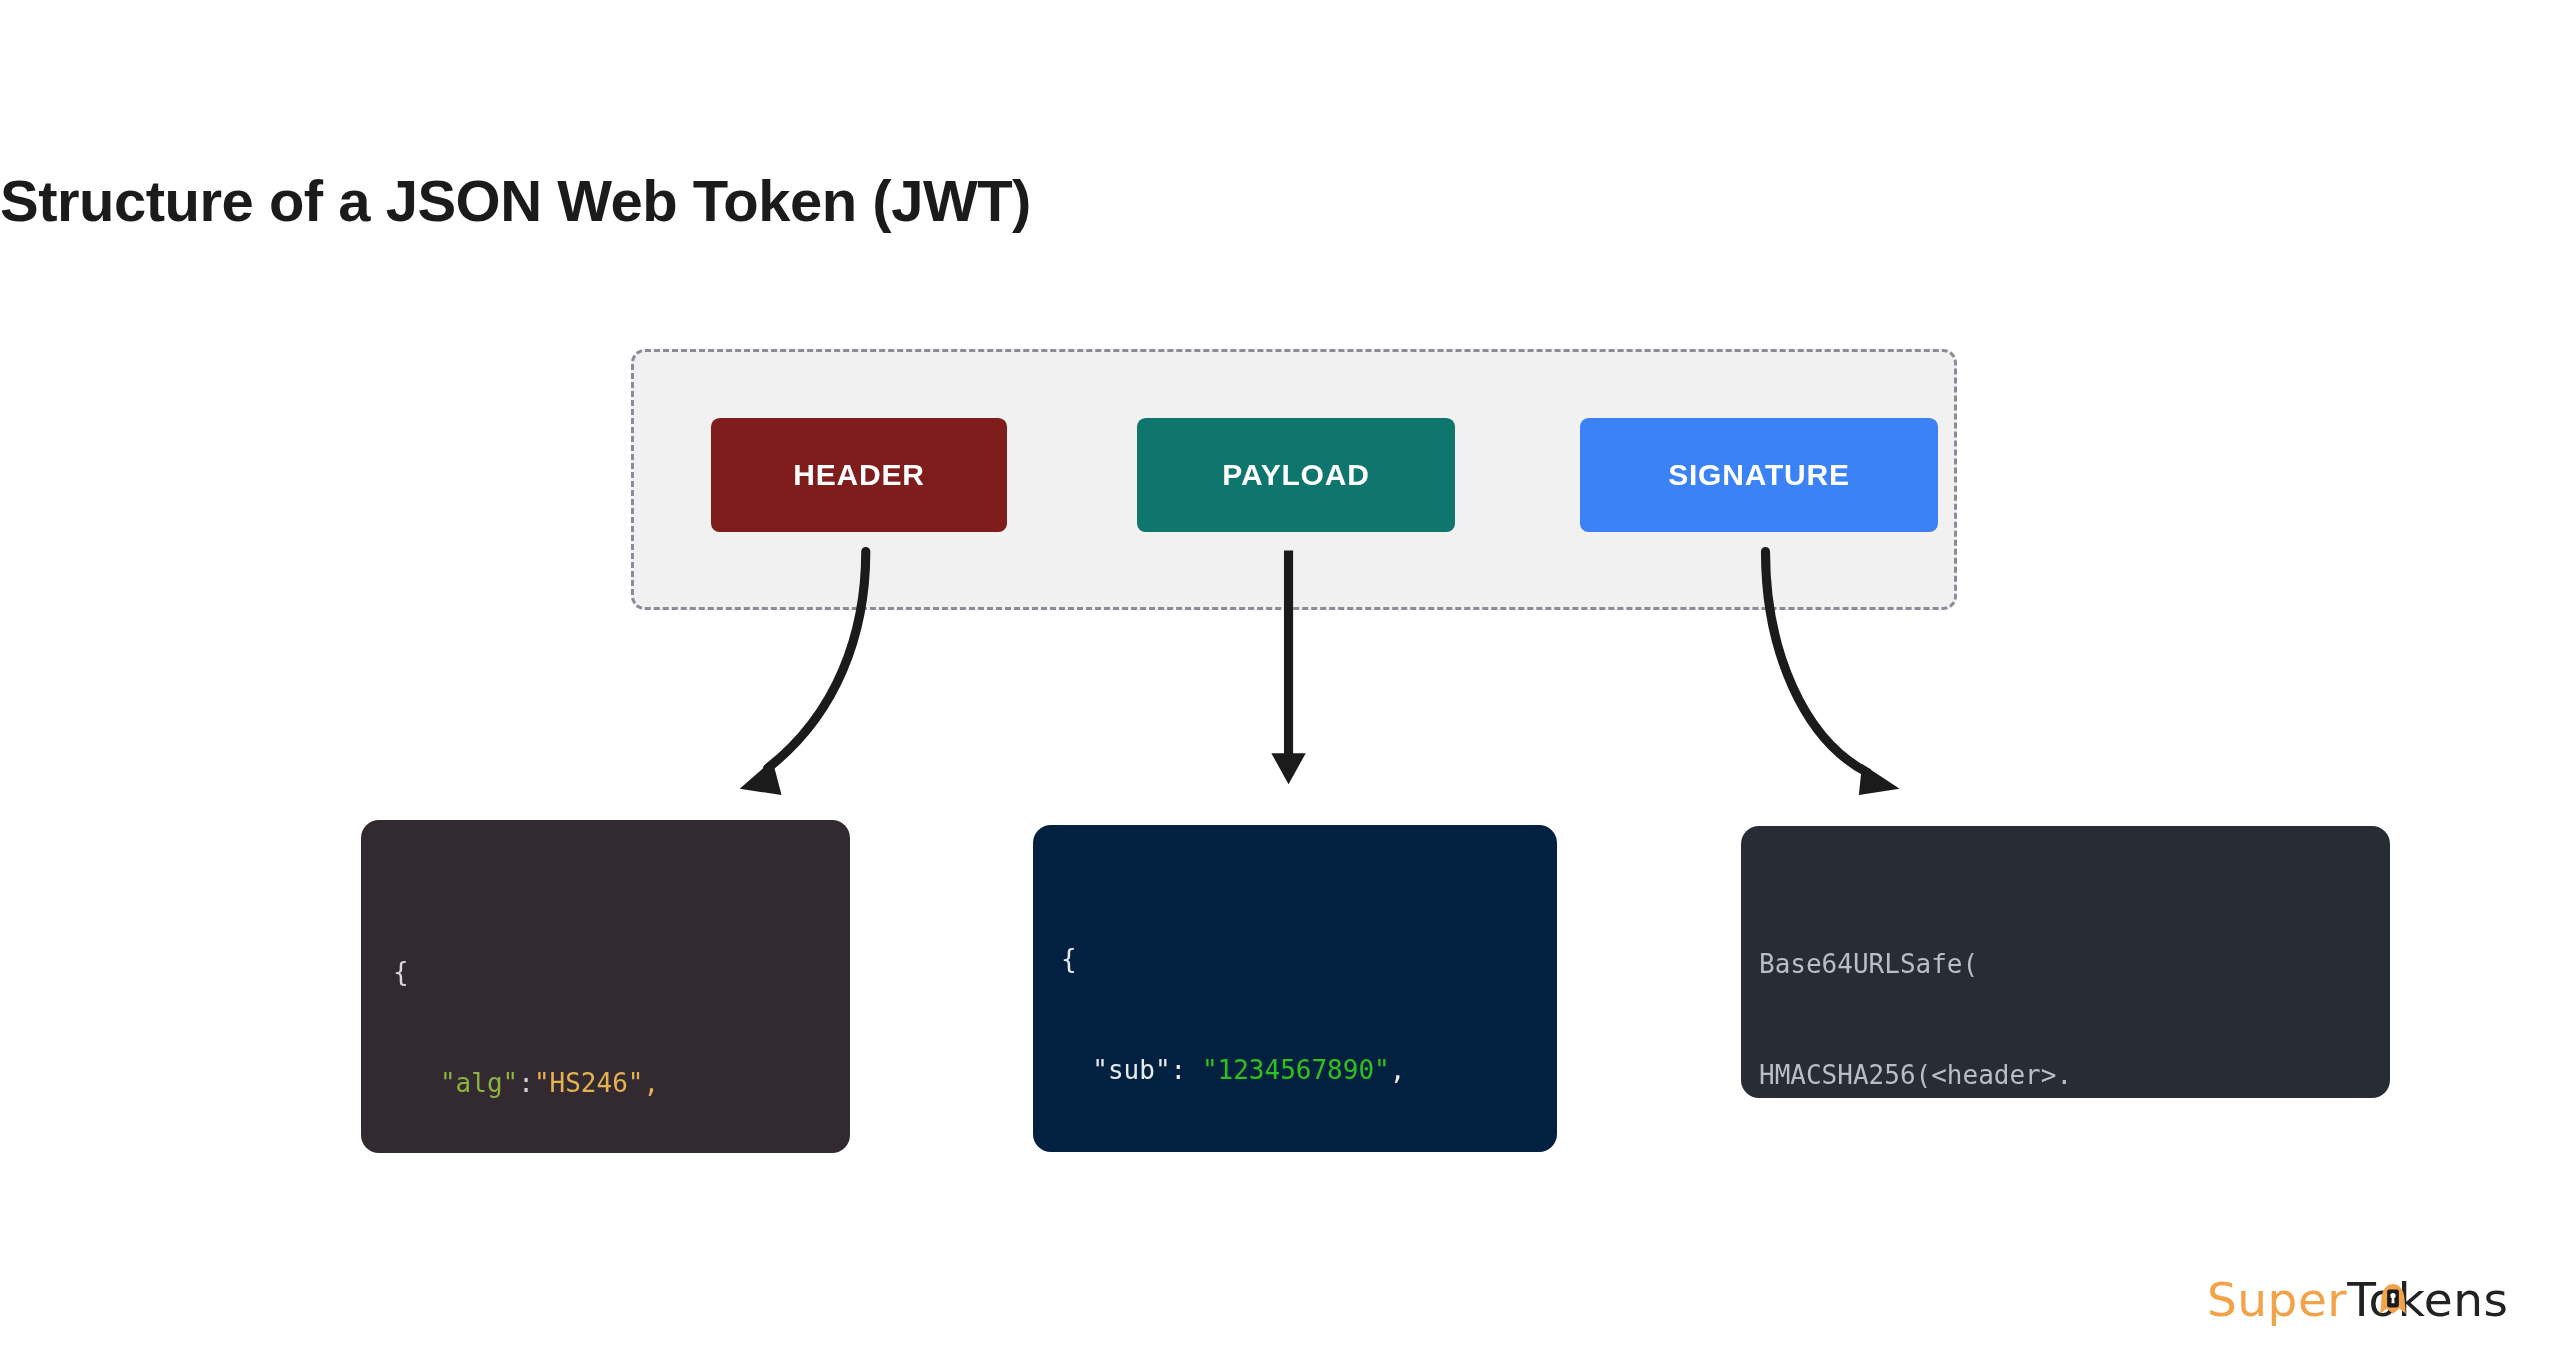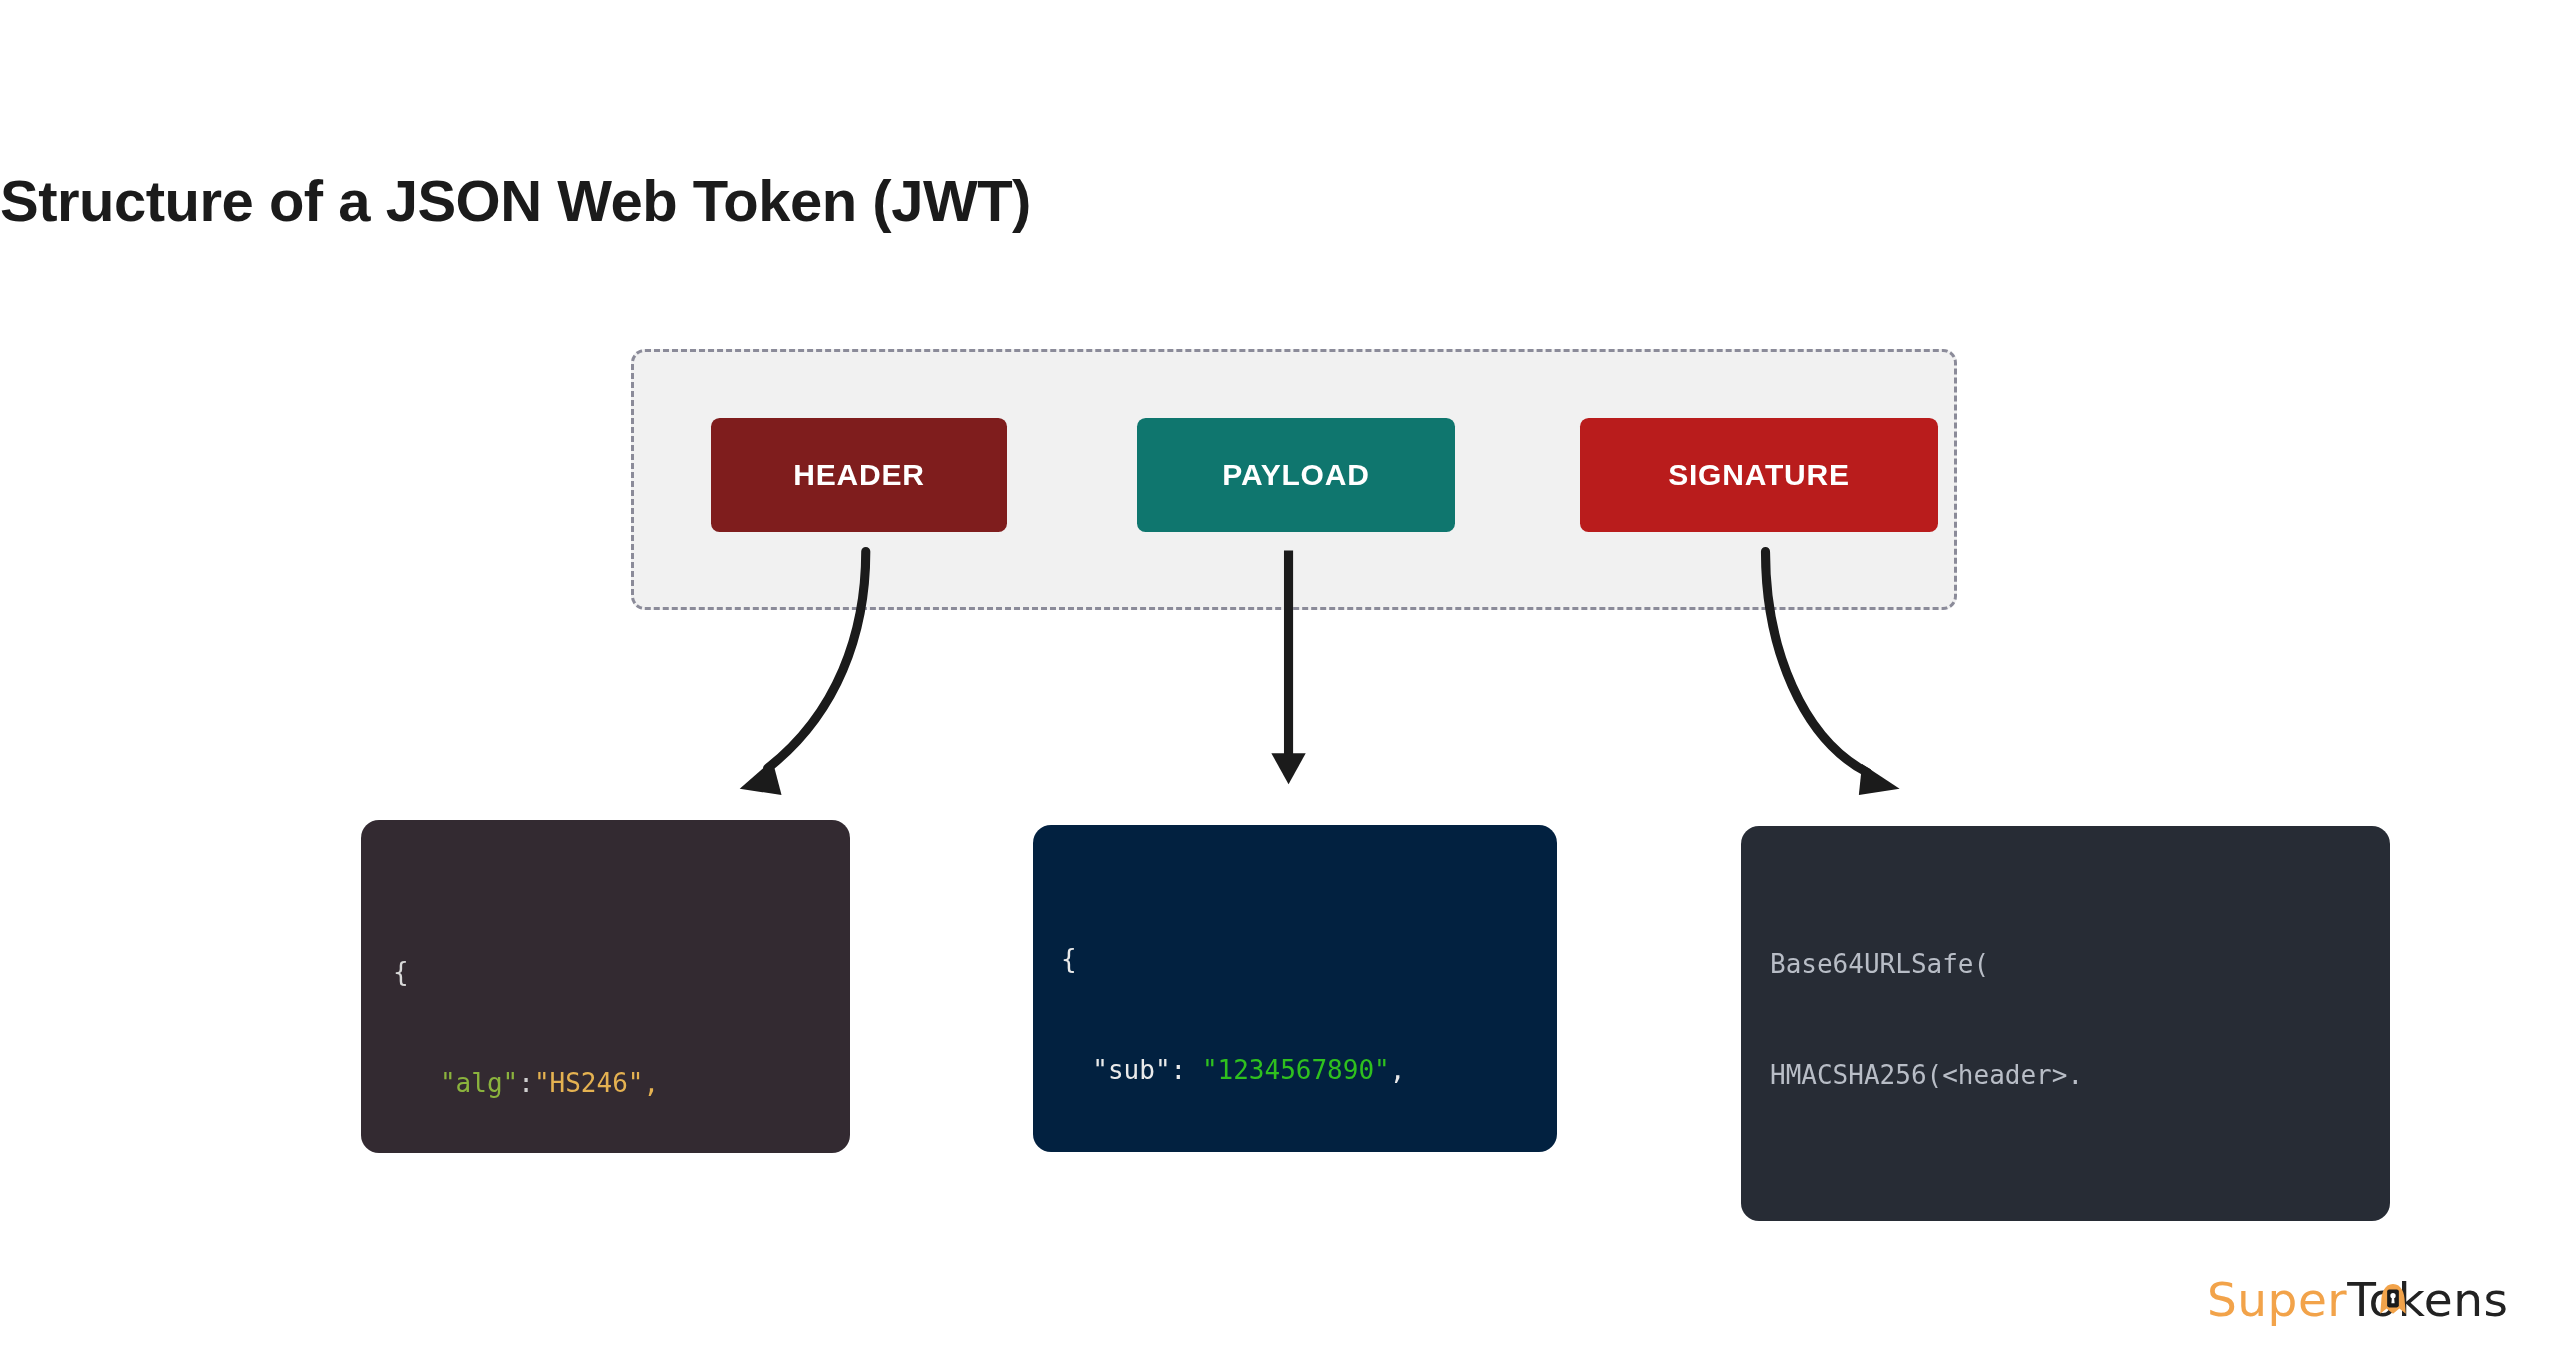--- a/index.html
+++ b/index.html
@@ -85,22 +85,22 @@
   }
   #code-header {
     left: 361px;  top: 820px; width: 489px; height: 333px;
     padding: 60px 0 0 32px;
   }
   #code-payload {
     left: 1033px; top: 825px; width: 524px; height: 327px;
     padding: 42px 0 0 28px;
   }
   #code-signature {
-    left: 1741px; top: 826px; width: 649px; height: 395px;
-    padding: 46px 0 0 29px;
+    left: 1741px; top: 826px; width: 649px; height: 272px;
+    padding: 46px 0 0 18px;
   }
 
   .tok-brace   { color: #d8d8d8; }
   .tok-key-g   { color: #8bb33d; }
   .tok-colon   { color: #cfcfcf; }
   .tok-val-y   { color: #e5b251; }
   .tok-key-w   { color: #eaeaea; }
   .tok-val-g   { color: #2fc11e; }
   .tok-plain   { color: #b8bdc6; }
   .tok-punct-w { color: #eaeaea; }
@@ -138,21 +138,21 @@
 <div id="token-container"></div>
 
 <div class="part-chip" id="chip-header" style="background:#7f1d1d">
   <span>HEADER</span>
 </div>
 
 <div class="part-chip" id="chip-payload" style="background:#0f766e">
   <span>PAYLOAD</span>
 </div>
 
-<div class="part-chip" id="chip-signature" style="background:#b91c1c">
+<div class="part-chip" id="chip-signature" style="background:#3b82f6">
   <span>SIGNATURE</span>
 </div>
 
 <svg id="arrows" viewBox="0 0 4800 2520">
 
   <g>
     <path d="M 1613 1028 C 1613 1180, 1560 1330, 1430 1432" stroke="#1b1b1b" stroke-width="17" fill="none" stroke-linecap="round"></path>
     <polygon points="1439,1417 1378,1470 1456,1482" fill="#1b1b1b"></polygon>
   </g>
 

